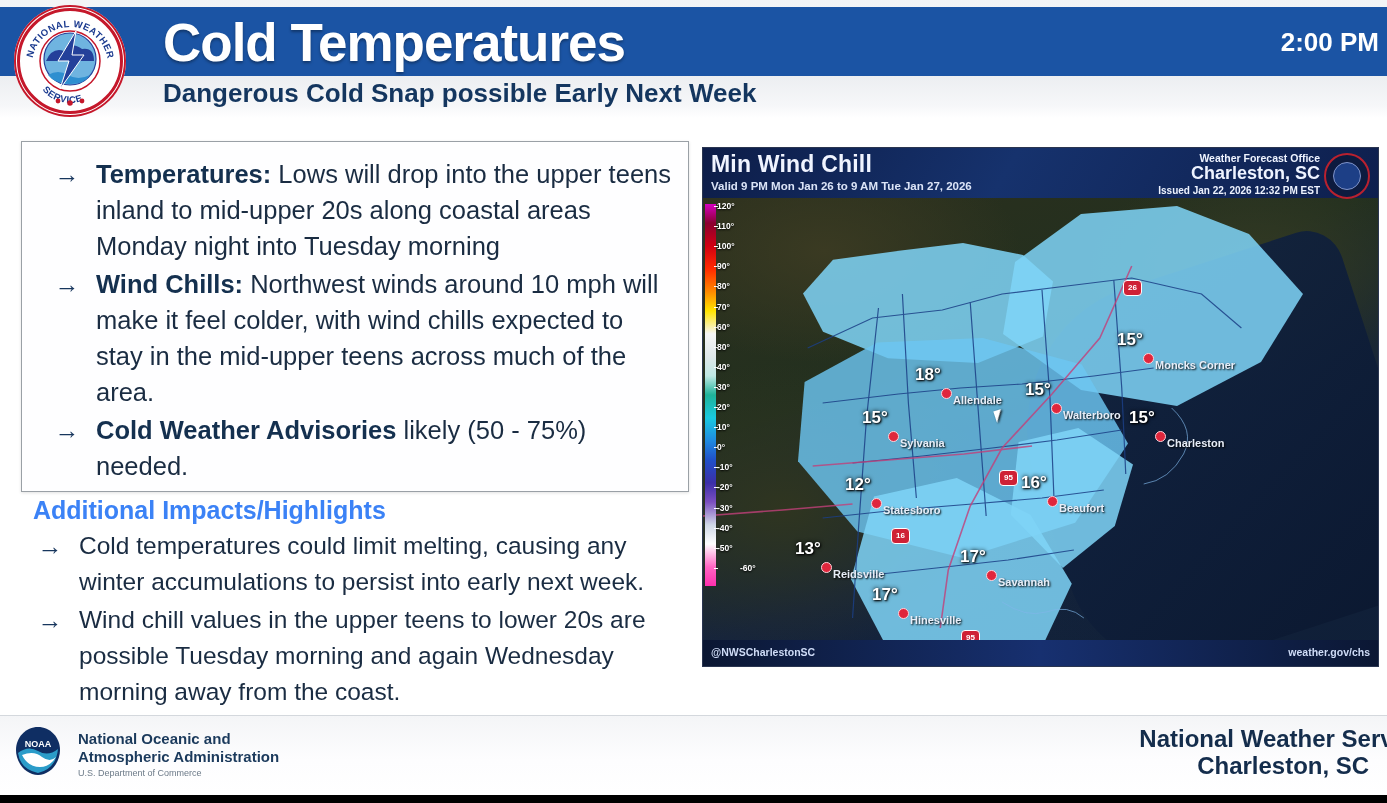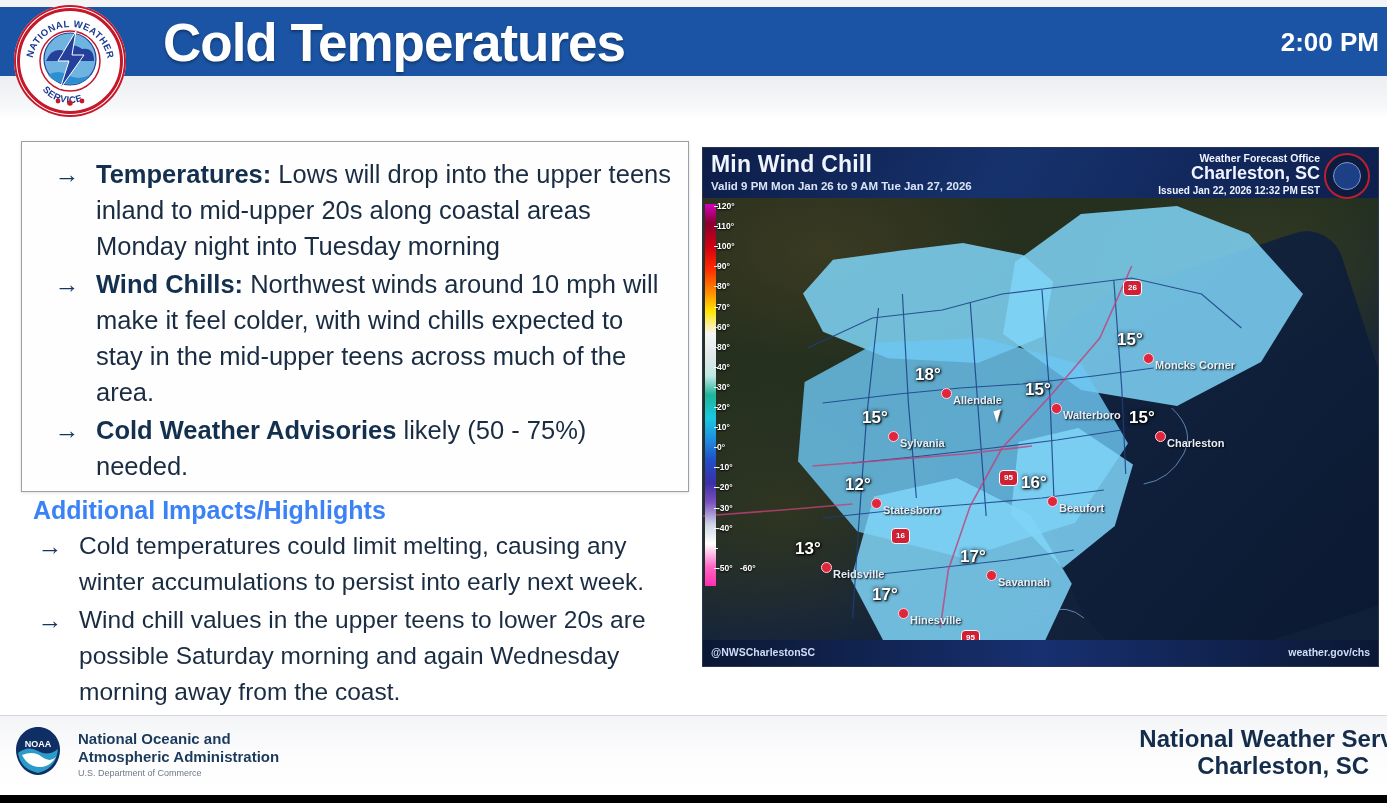--- a/index.html
+++ b/index.html
@@ -164,20 +164,21 @@
         <circle cx="68" cy="96" r="2.4" fill="#c5182b"></circle>
       </svg>
     </div>
 
     <div class="hdr-title">Cold Temperatures</div>
 
     <div class="hdr-date">
       <div>2:00 PM</div>
     </div>
 
+    <div class="hdr-sub">Dangerous Cold Snap possible Early Next Week</div>
   </div>
 
   <div class="body-bg"></div>
 
   <div class="keymsg">
     <div class="bullets">
 
       <div class="b-row">
         <div class="arrow">→</div>
         <div class="b-txt"><b>Temperatures:</b><span> Lows will drop into the upper teens inland to mid-upper 20s along coastal areas Monday night into Tuesday morning</span></div>
@@ -197,21 +198,21 @@
   </div>
 
   <div class="addl-hdr">Additional Impacts/Highlights</div>
   <div class="addl">
     <div class="b-row">
       <div class="arrow">→</div>
       <div class="b-txt">Cold temperatures could limit melting, causing any winter accumulations to persist into early next week.</div>
     </div>
     <div class="b-row">
       <div class="arrow">→</div>
-      <div class="b-txt">Wind chill values in the upper teens to lower 20s are possible Saturday morning and again Wednesday morning away from the coast.</div>
+      <div class="b-txt">Wind chill values in the upper teens to lower 20s are possible Tuesday morning and again Wednesday morning away from the coast.</div>
     </div>
   </div>
 
   <div class="map">
 
     <div class="terrain"></div>
     <div class="ocean"></div>
 
     <div class="cwa" style="left:100px;top:95px;width:250px;height:120px;
                 clip-path:polygon(0% 42%, 12% 14%, 40% 6%, 64% 0%, 88% 10%, 100% 32%, 96% 78%, 70% 100%, 34% 96%, 8% 74%);"></div>
@@ -283,21 +284,21 @@
         <div class="scale-lbl" style="top: 294.263px;">0°</div>
         <div class="scale-tick" style="top: 319.368px;"></div>
         <div class="scale-lbl" style="top: 314.368px;">-10°</div>
         <div class="scale-tick" style="top: 339.474px;"></div>
         <div class="scale-lbl" style="top: 334.474px;">-20°</div>
         <div class="scale-tick" style="top: 359.579px;"></div>
         <div class="scale-lbl" style="top: 354.579px;">-30°</div>
         <div class="scale-tick" style="top: 379.684px;"></div>
         <div class="scale-lbl" style="top: 374.684px;">-40°</div>
         <div class="scale-tick" style="top: 399.789px;"></div>
-        <div class="scale-lbl" style="top: 394.789px; margin-top: 20px;">-50°</div>
+        <div class="scale-lbl" style="top: 394.789px;">-50°</div>
         <div class="scale-tick" style="top: 419.895px;"></div>
         <div class="scale-lbl" style="top: 414.895px; margin-left: 23px;">-60°</div>
       </div>
 
     <div id="stations">
         <div class="pt" style="left: 238px; top: 240px;">
           <div class="val">18°</div>
           <div class="dot"></div>
           <div class="nm">Allendale</div>
         </div>

